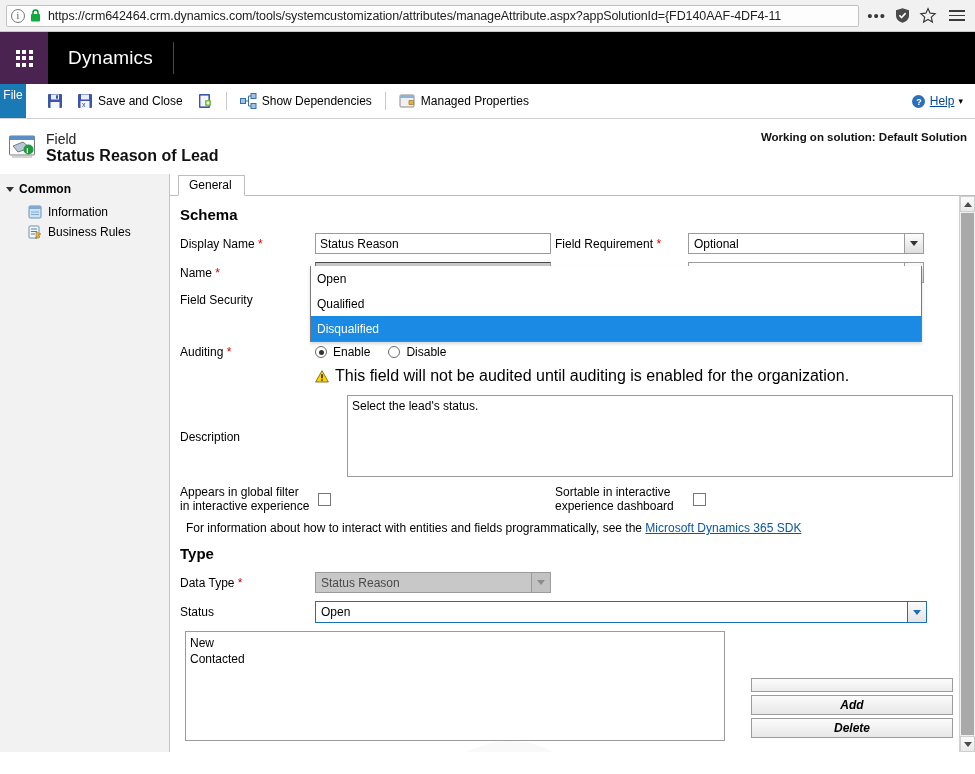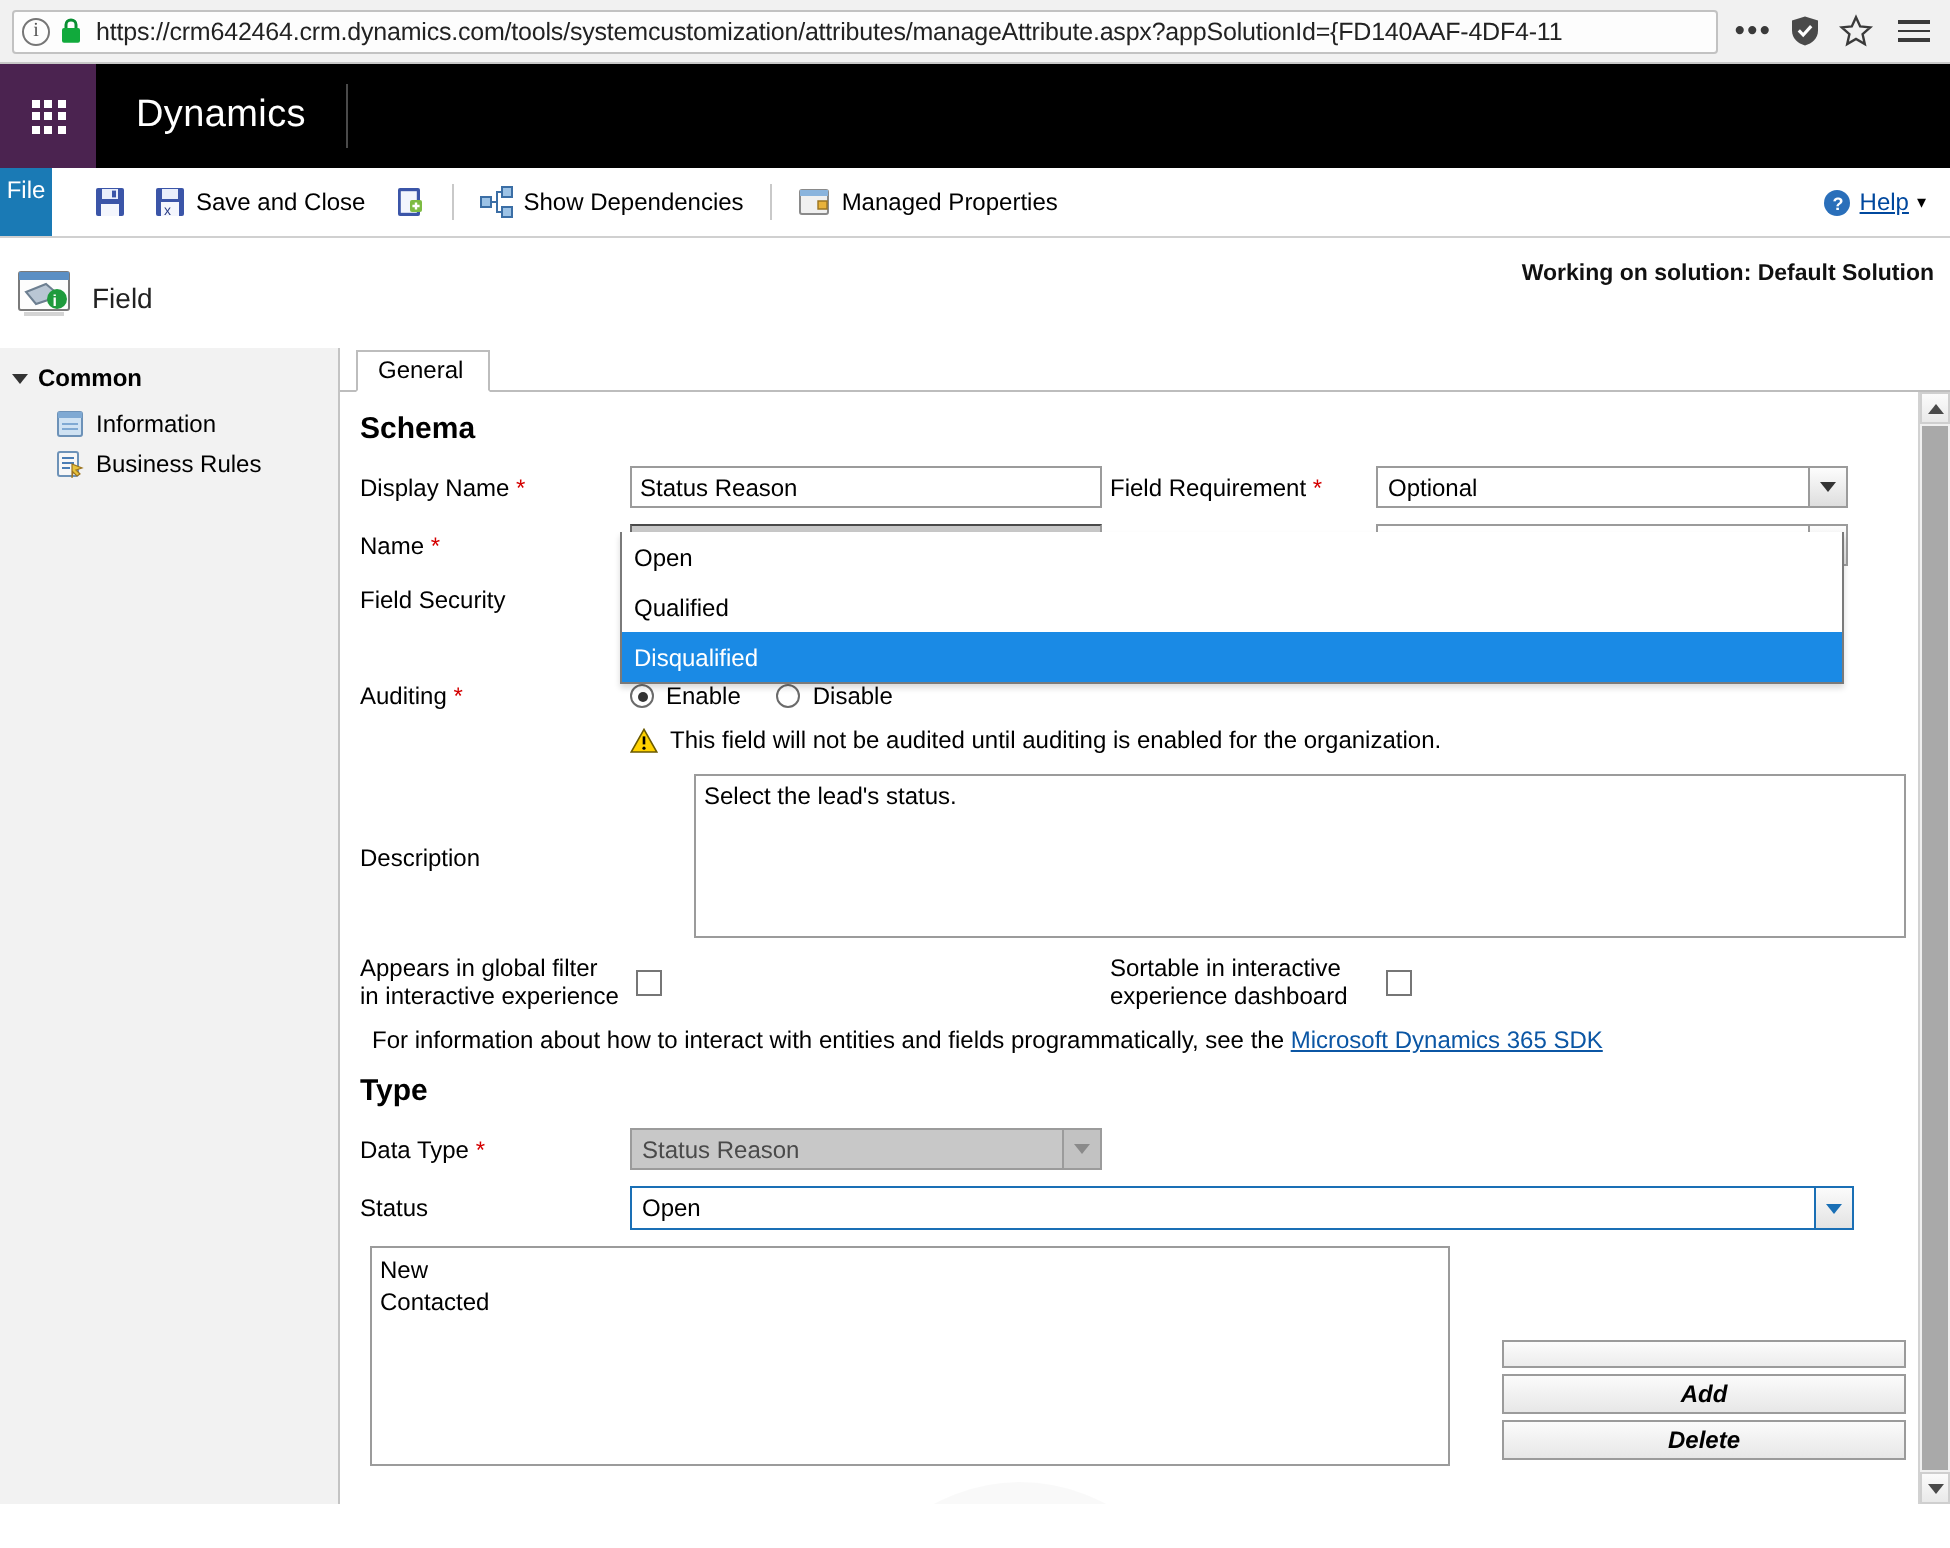--- a/index.html
+++ b/index.html
@@ -286,21 +286,21 @@
   .radio.on::after {
     content: "";
     position: absolute;
     left: 2.5px; top: 2.5px;
     width: 5px; height: 5px;
     border-radius: 50%;
     background: #333;
   }
   .radio.on.grey::after { background: #8f8f8f; }
 
-  .warn-row { display: flex; align-items: center; gap: 6px; margin: 2px 0 10px 135px; font-size: 12px; }
+  .warn-row { display: flex; align-items: center; gap: 6px; margin: 2px 0 10px 135px; font-size: 16px; }
   .link { color: #0b56a4; text-decoration: underline; }
 
   textarea.desc {
     width: 606px;
     height: 82px;
     border: 1px solid #9b9b9b;
     font-family: "Liberation Sans", sans-serif;
     font-size: 12px;
     padding: 3px 4px;
     resize: none;
@@ -534,20 +534,21 @@
       <rect x="1.5" y="2" width="25" height="19" rx="1" fill="#fdfdfd" stroke="#7a7a7a"></rect>
       <rect x="1.5" y="2" width="25" height="4" fill="#5b8fc4"></rect>
       <path d="M5 12 L15 8 L22 14 L10 18 Z" fill="#b9c6d4" stroke="#6d7f91"></path>
       <circle cx="20.5" cy="15.5" r="5" fill="#1f9b3d"></circle>
       <text x="18.2" y="19" font-size="8" font-family="Liberation Sans, sans-serif" fill="#fff" font-weight="bold">i</text>
       <rect x="4" y="22" width="20" height="2" fill="#d4d4d4"></rect>
     </svg>
   </span>
   <div class="title-texts">
     <span class="title-sub">Field</span>
+    <span class="title-main">Status Reason of Lead</span>
   </div>
   <div class="solution-note">Working on solution: Default Solution</div>
 </div>
 
 <div class="body-split">
 
   <div class="left-nav">
     <div class="nav-group">
       <span class="tri"></span>
       <span>Common</span>

